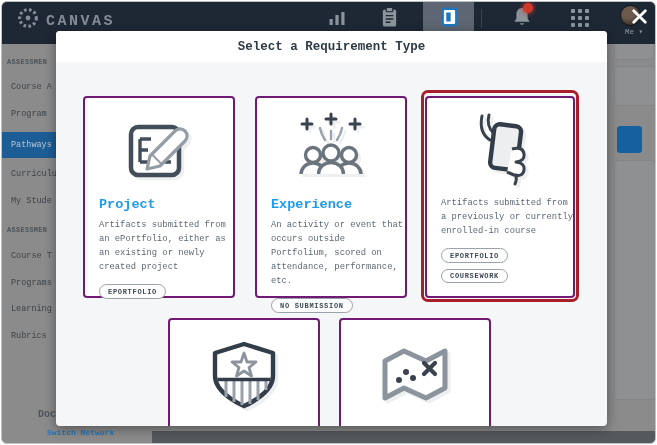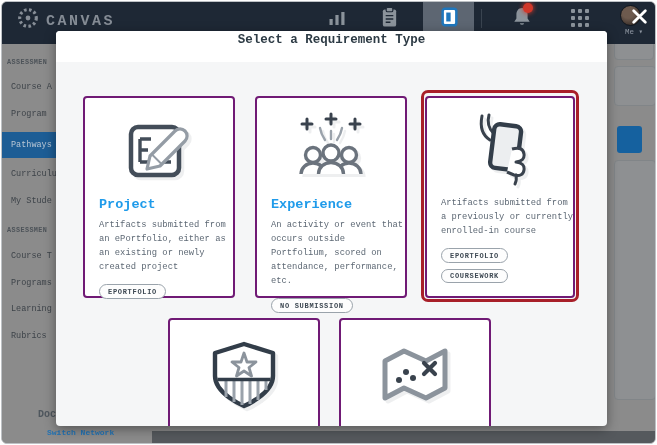--- a/index.html
+++ b/index.html
@@ -28,21 +28,21 @@
   .sb-active .lbl{position:absolute;left:9px;top:8px;color:#b8c6d4;font-size:8.5px;white-space:nowrap;}
   .doc-label{position:absolute;left:36px;top:365px;color:#4f575e;font-size:10px;font-weight:bold;}
   .switch-net{position:absolute;left:45px;top:384px;color:#2273b5;font-size:8px;font-weight:bold;white-space:nowrap;cursor:pointer;}
   .ghost{position:absolute;border:1px solid #818588;border-radius:4px;background:#8e9092;}
   .blue-btn-frag{position:absolute;left:615px;top:82px;width:25px;height:27px;background:#15619f;border-radius:3px;}
   .footer-strip{position:absolute;left:150px;top:387px;width:505px;height:14px;background:#55595d;}
   
   .modal{position:absolute;left:54px;top:29px;width:551px;height:395px;background:#f5f6f7;
     border-radius:4px;box-shadow:0 3px 12px rgba(0,0,0,.4);overflow:hidden;z-index:6;}
   .modal-head{height:31px;background:#fff;}
-  .modal-title{padding-top:2px;text-align:center;font-size:12.5px;font-weight:bold;color:#2d3b45;}
+  .modal-title{padding-top:9px;text-align:center;font-size:12.5px;font-weight:bold;color:#2d3b45;}
   .card{position:absolute;width:152px;background:#fff;border:2px solid #701a75;border-radius:4px;cursor:pointer;}
   .row1{top:65px;height:202px;}
   .row2{top:287px;height:160px;}
   .card3wrap{position:absolute;left:365px;top:59px;width:158px;height:212px;
     border:3px solid #a81f29;border-radius:7px;}
   .card3wrap .card{left:1px;top:3px;width:150px;}
   .icon-wrap{height:92px;display:flex;align-items:flex-end;justify-content:center;}
   .row2 .icon-wrap{height:100px;}
   .cicon{filter:drop-shadow(3px 3px 0 rgba(40,50,60,.08));}
   .card-title{margin:7px 0 0 14px;color:#1f9bea;font-size:13.5px;font-weight:bold;}

